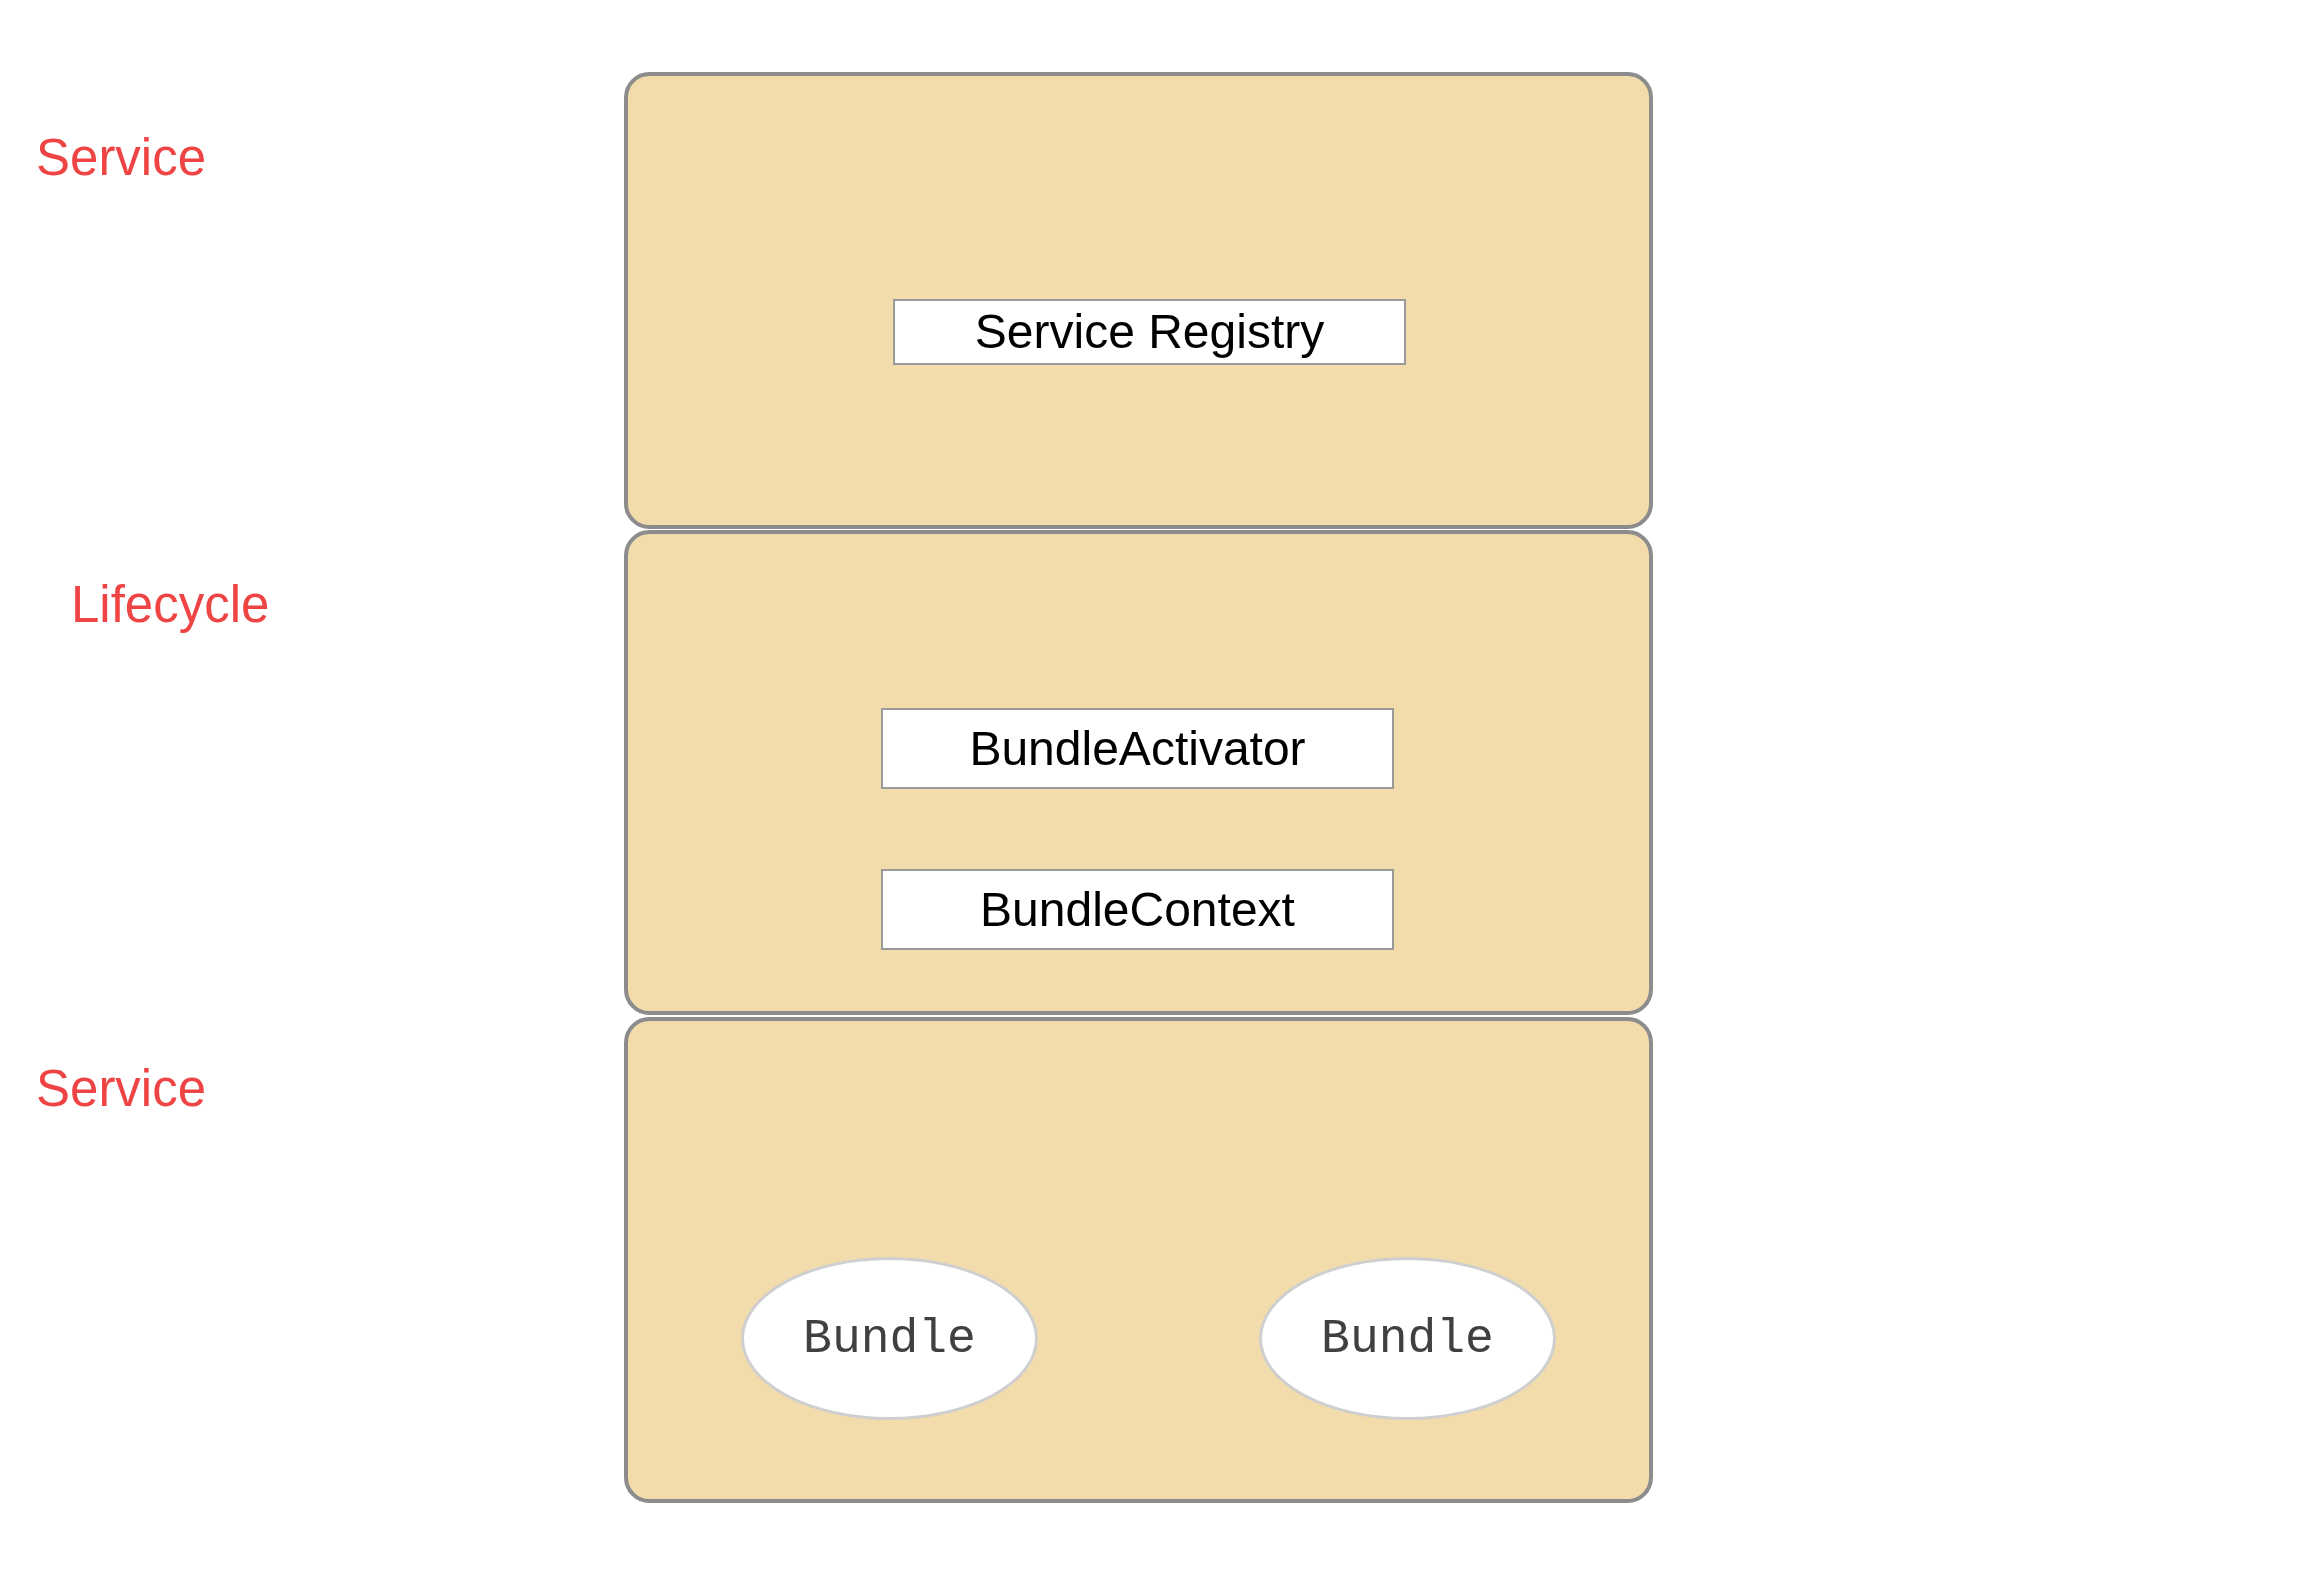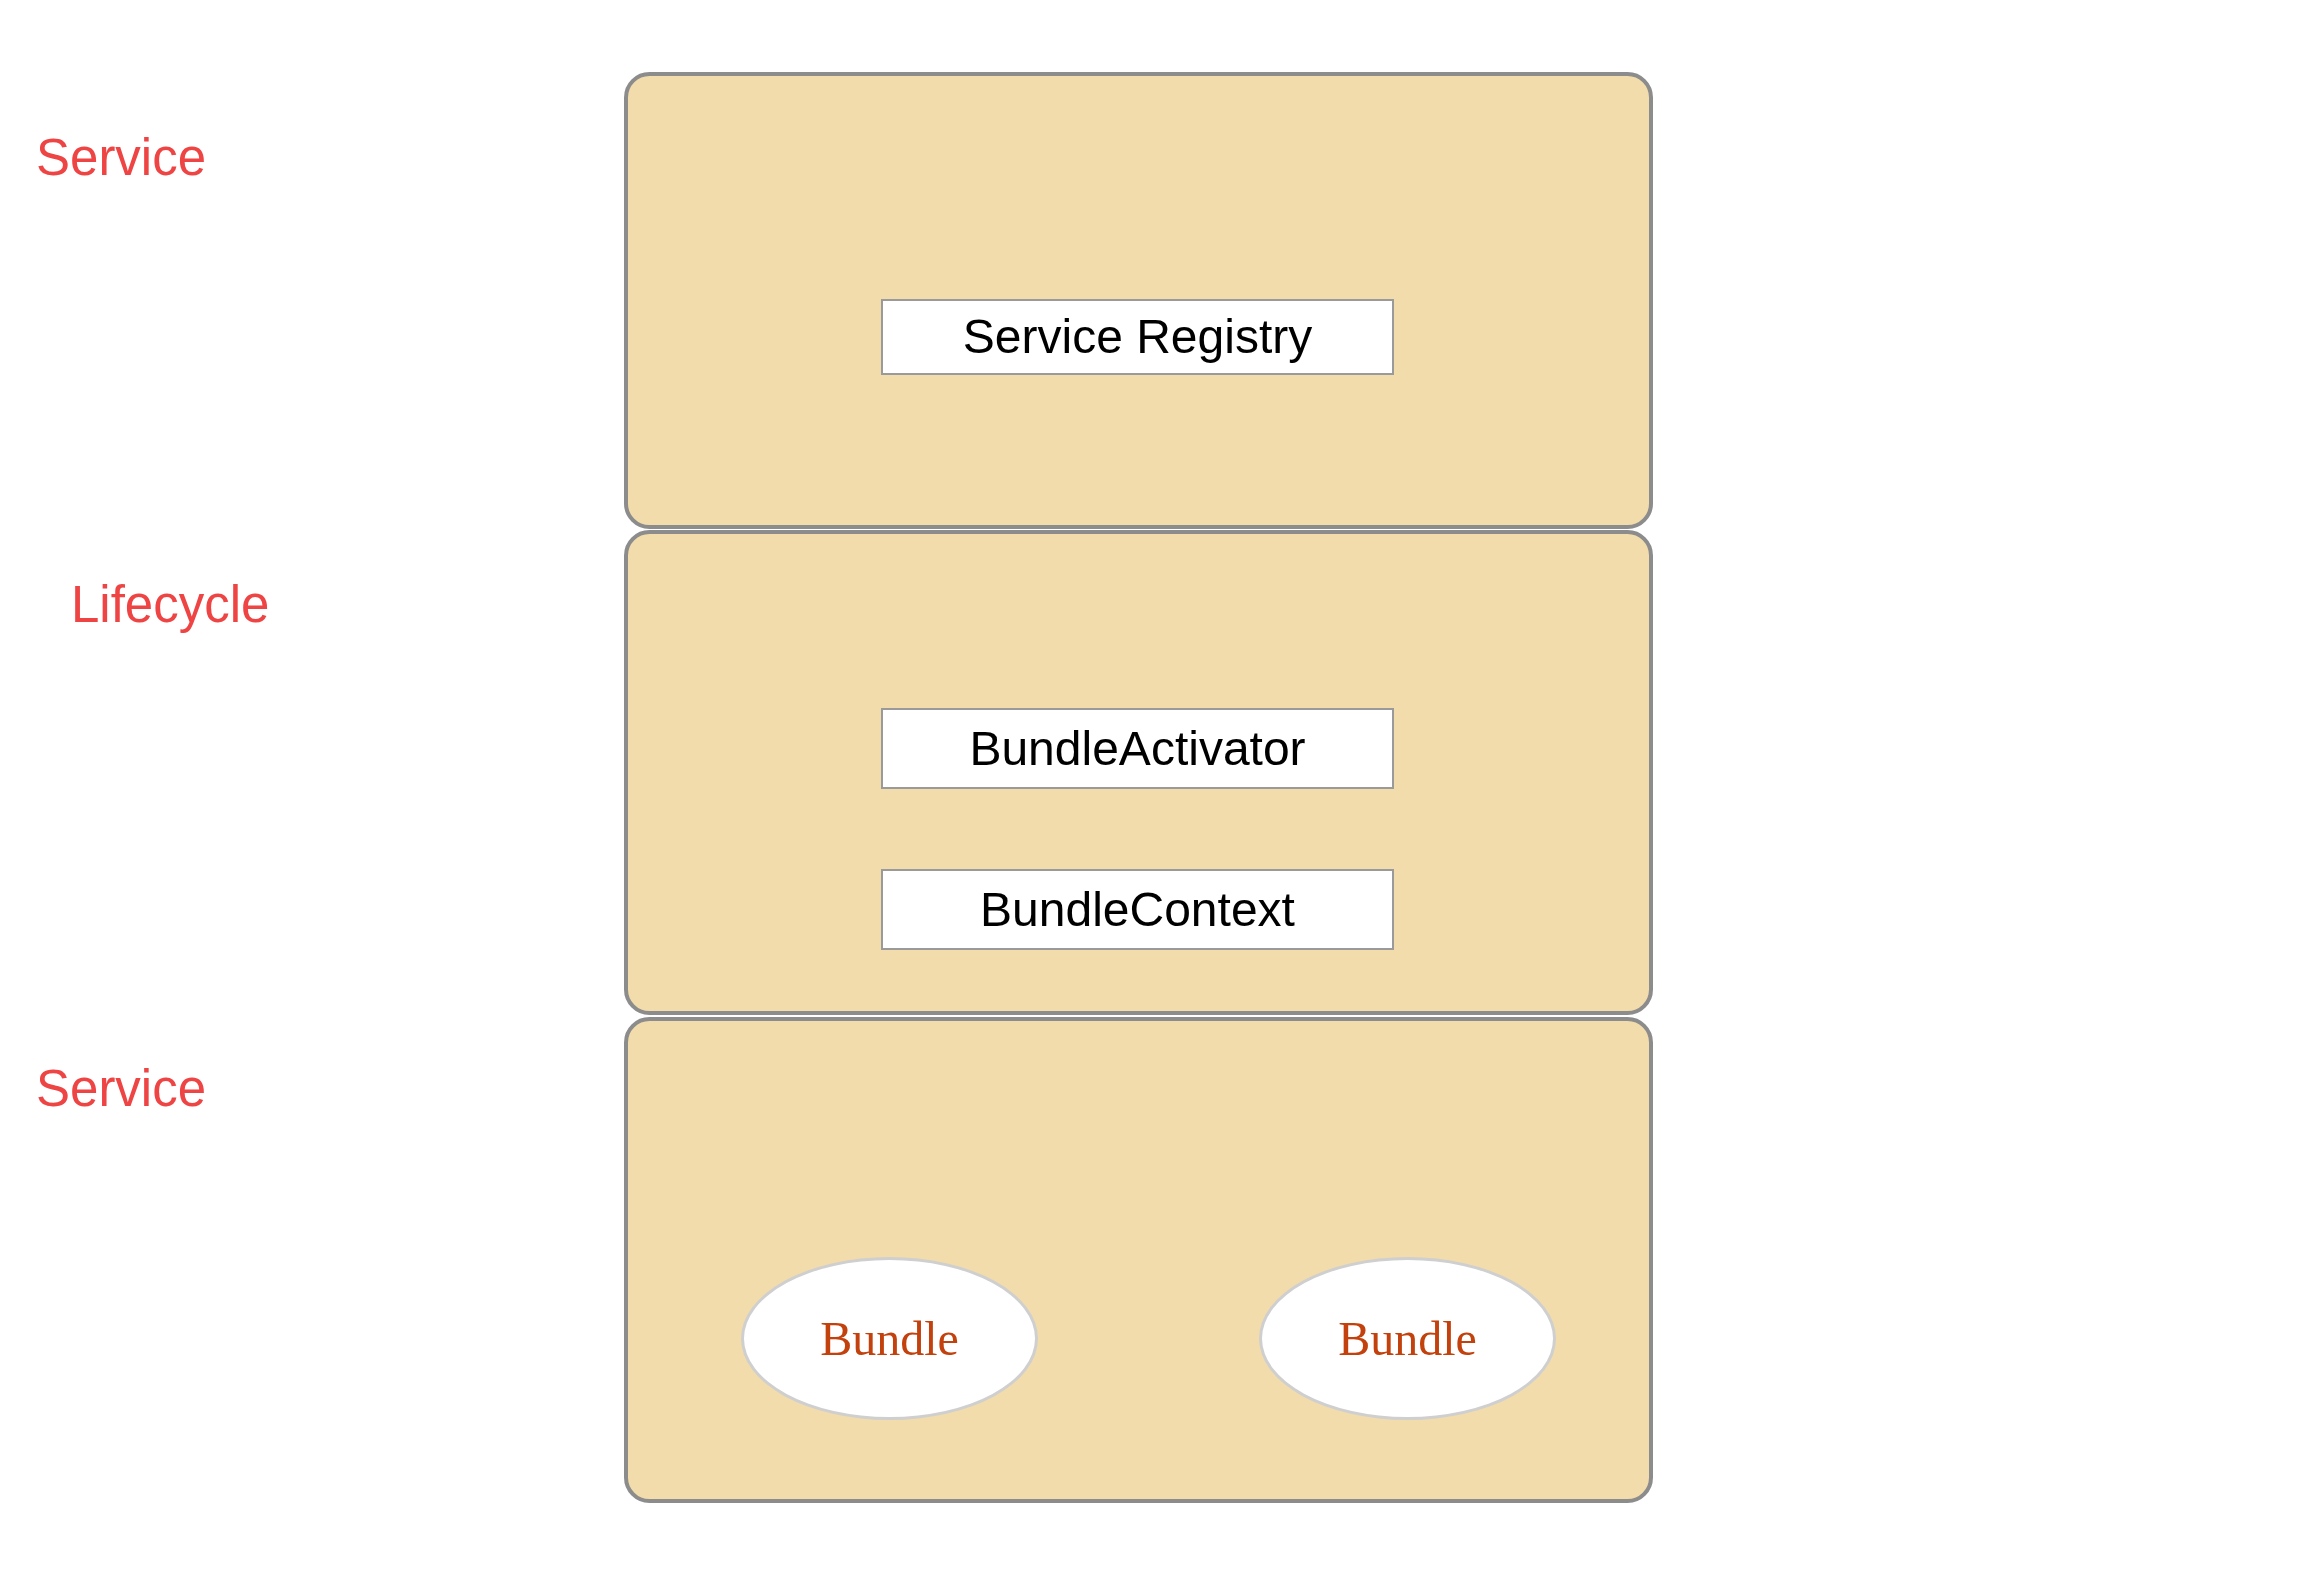--- a/index.html
+++ b/index.html
@@ -67,43 +67,43 @@
   }
 
   .component-box .box-label {
     color: #000000;
     font-size: 48px;
     line-height: 48px;
     font-family: "Liberation Sans", sans-serif;
     white-space: nowrap;
   }
 
-  #box-service-registry { top: 299px; height: 76px; }
+  #box-service-registry { top: 299px; height: 66px; margin-left: 12px; }
   #box-bundle-activator { top: 708px; height: 81px; }
   #box-bundle-context   { top: 839px; height: 81px; margin-top: 30px; }
 
   
   .bundle-ellipse {
     position: absolute;
     width: 297px;
     height: 163px;
     background: #ffffff;
     border: 3.4px solid #cfcfcf;
     border-radius: 50%;
     box-sizing: border-box;
     display: flex;
     align-items: center;
     justify-content: center;
   }
 
   .bundle-ellipse .ellipse-label {
-    color: #c2410c;
+    color: #404040;
     font-size: 48px;
     line-height: 48px;
-    font-family: Liberation Serif, serif;
+    font-family: Liberation Mono, monospace;
     white-space: nowrap;
   }
 
   #bundle-left  { left: 741px;  top: 1257px; }
   #bundle-right { left: 1259px; top: 1257px; }
 </style>
 </head>
 <body>
 
 <div id="canvas">

